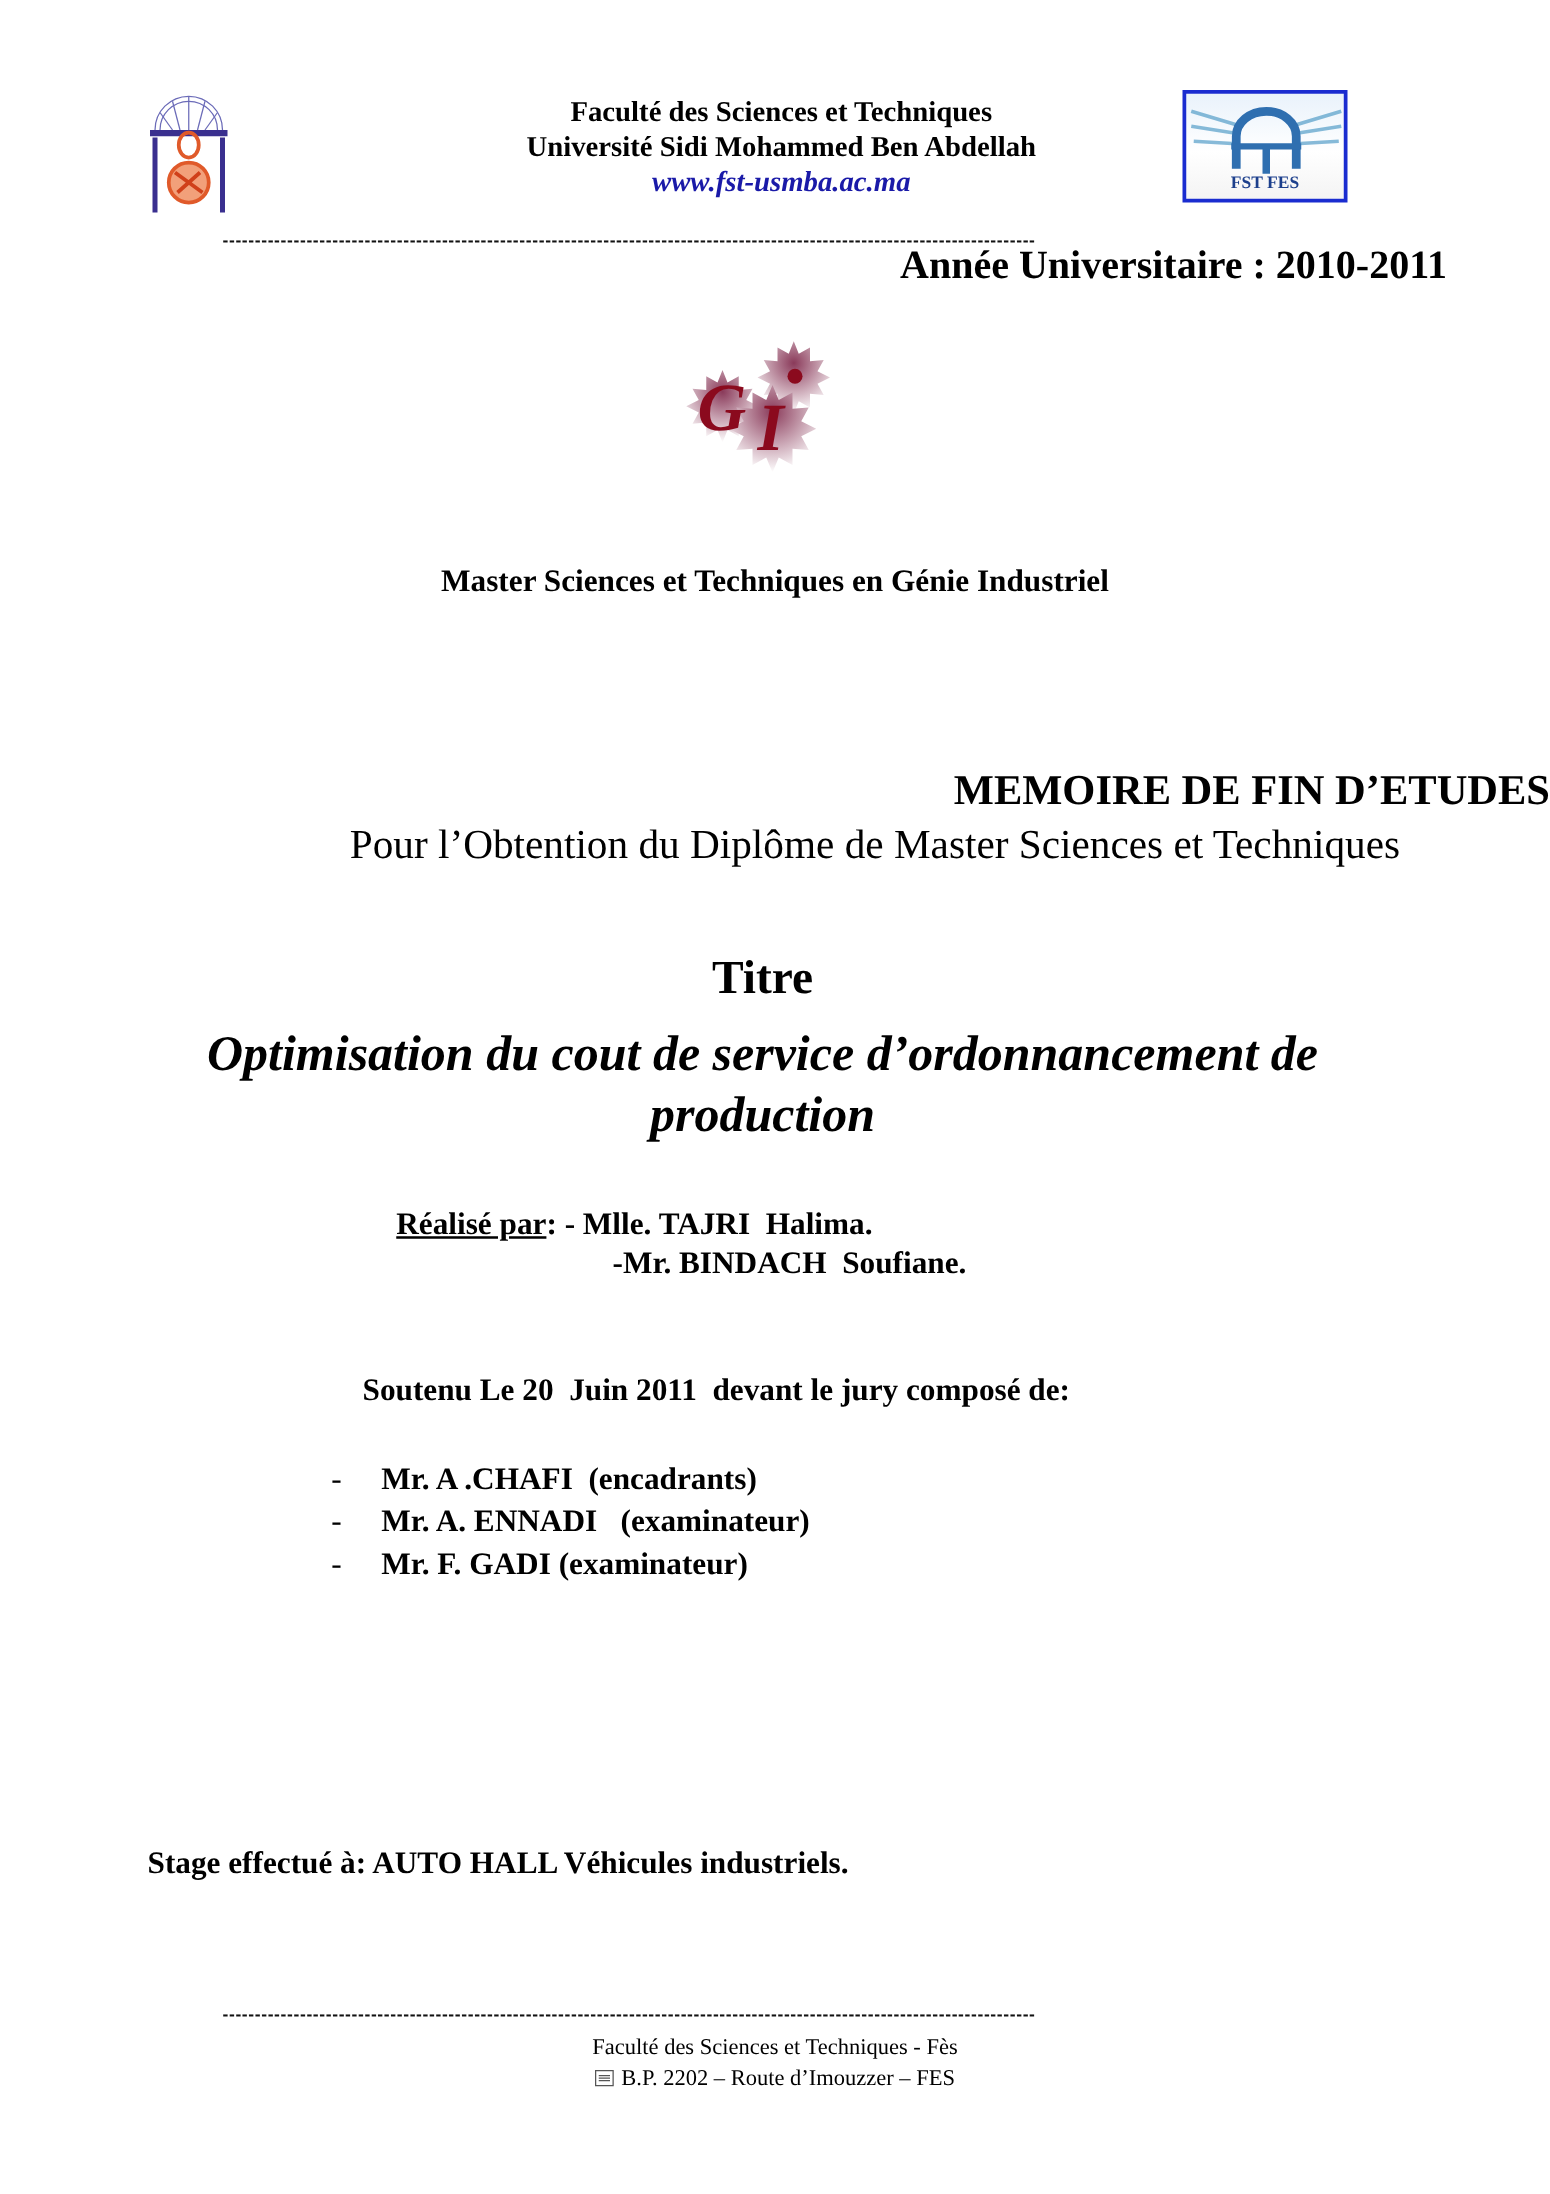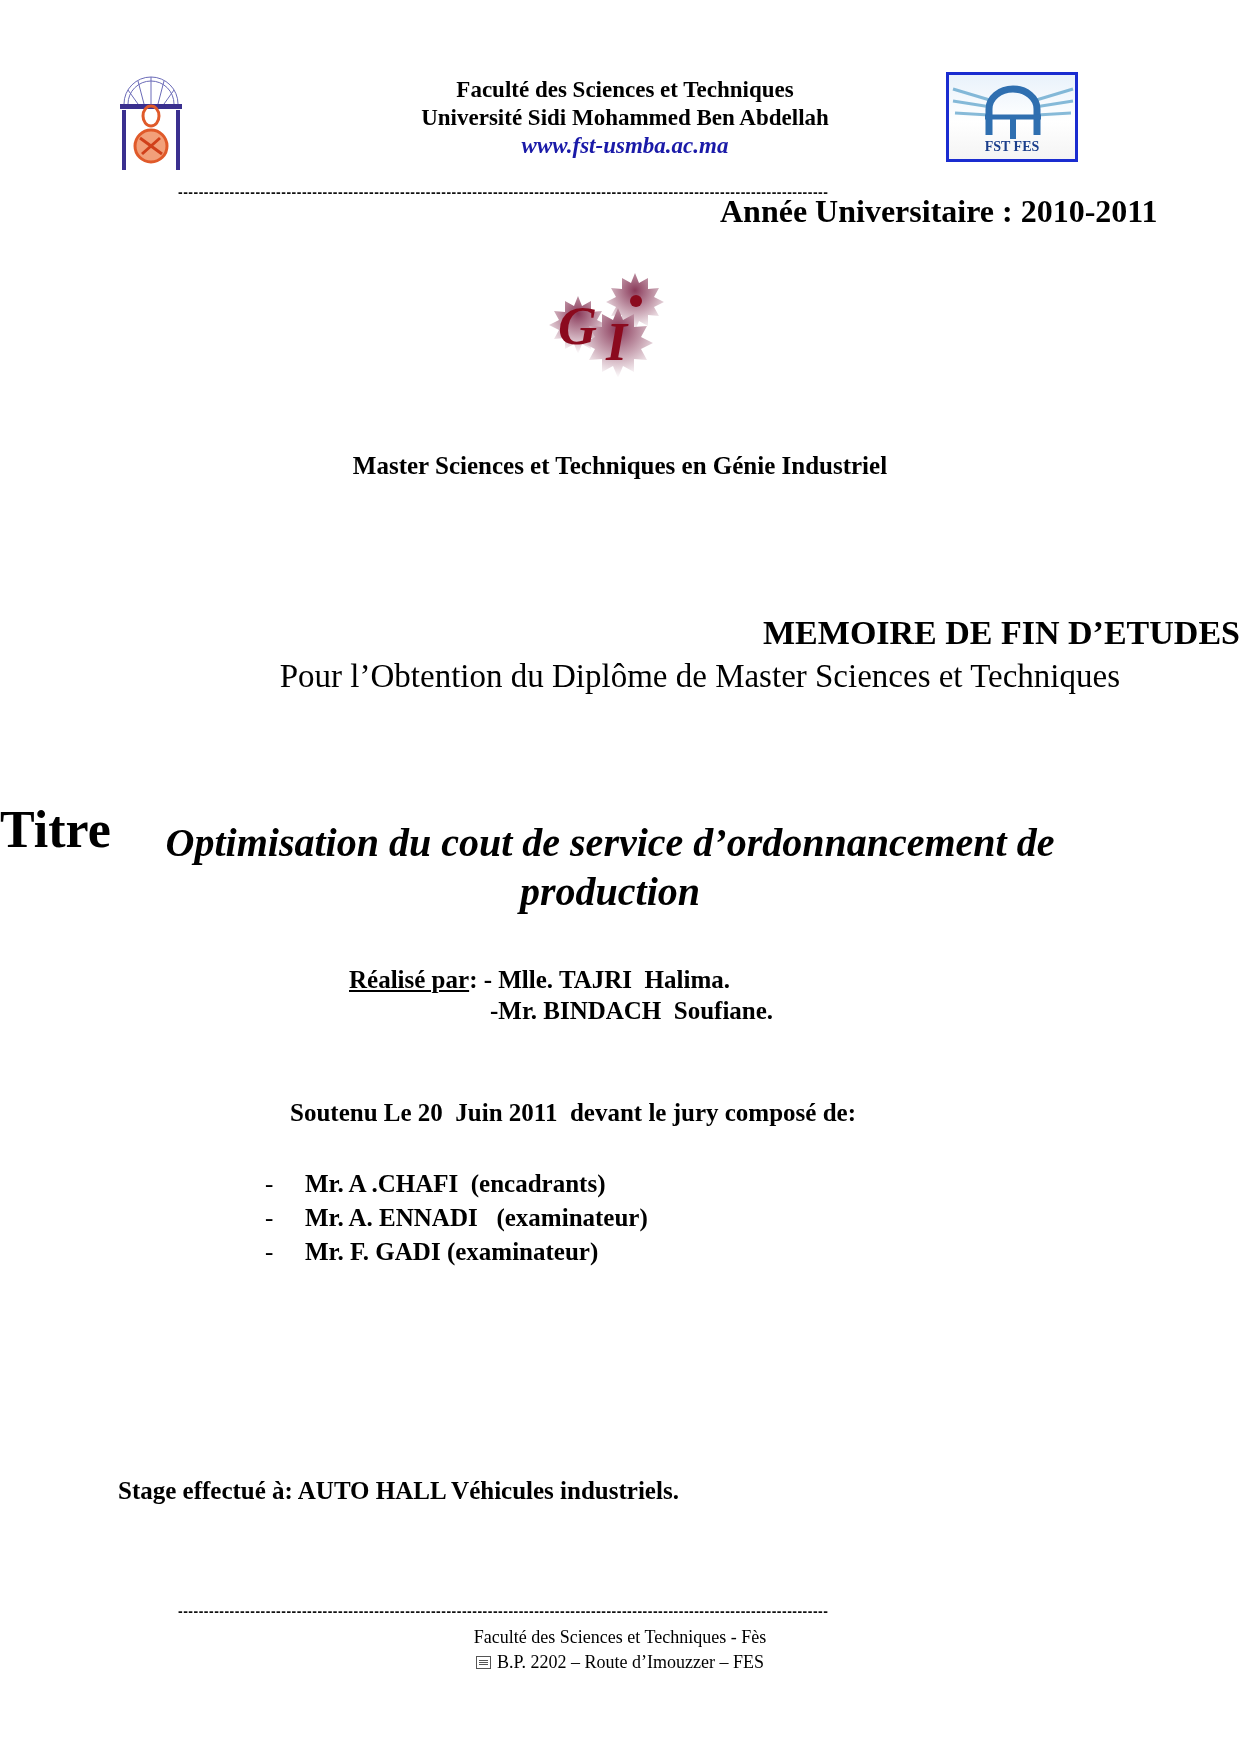--- a/index.html
+++ b/index.html
@@ -19,25 +19,25 @@
 
   .annee { left: 720px; top: 193px; font-size: 32px; font-weight: bold; white-space: nowrap; }
 
   .gi-logo { left: 540px; top: 268px; width: 130px; height: 115px; }
 
   .master { left: 0; width: 1240px; top: 452px; text-align: center; font-size: 25px; font-weight: bold; }
 
   .memoire { left: 0; width: 1240px; top: 614px; text-align: right; font-size: 34px; font-weight: bold; }
   .pour { left: 0; width: 1120px; top: 658px; text-align: right; font-size: 33px; }
 
-  .titre { left: 0; width: 1220px; top: 800px; text-align: left; font-size: 52px; font-weight: bold; }
+  .titre { left: 0; width: 1220px; top: 760px; text-align: center; font-size: 38px; font-weight: bold; }
   .title-text { left: 100px; width: 1020px; top: 818px; text-align: center; font-size: 40px; font-weight: bold; line-height: 49px; font-style: italic; }
 
   .realise { left: 317px; top: 962px; font-size: 25px; font-weight: bold; white-space: pre; line-height: 35px; }
-  .realise .lbl { text-decoration: underline; margin-left: 32px; }
+  .realise .lbl { text-decoration: underline; }
   .realise2 { left: 490px; top: 997px; font-size: 25px; font-weight: bold; white-space: pre; }
 
   .soutenu { left: 290px; top: 1099px; font-size: 25px; font-weight: bold; white-space: pre; }
 
   .jury { left: 265px; top: 1167px; font-size: 25px; font-weight: bold; line-height: 34px; }
   .jury .row { display: flex; }
   .jury .dash { width: 40px; font-weight: normal; }
   .jury .name { white-space: pre; }
 
   .stage { left: 118px; top: 1477px; font-size: 25px; font-weight: bold; white-space: pre; }

